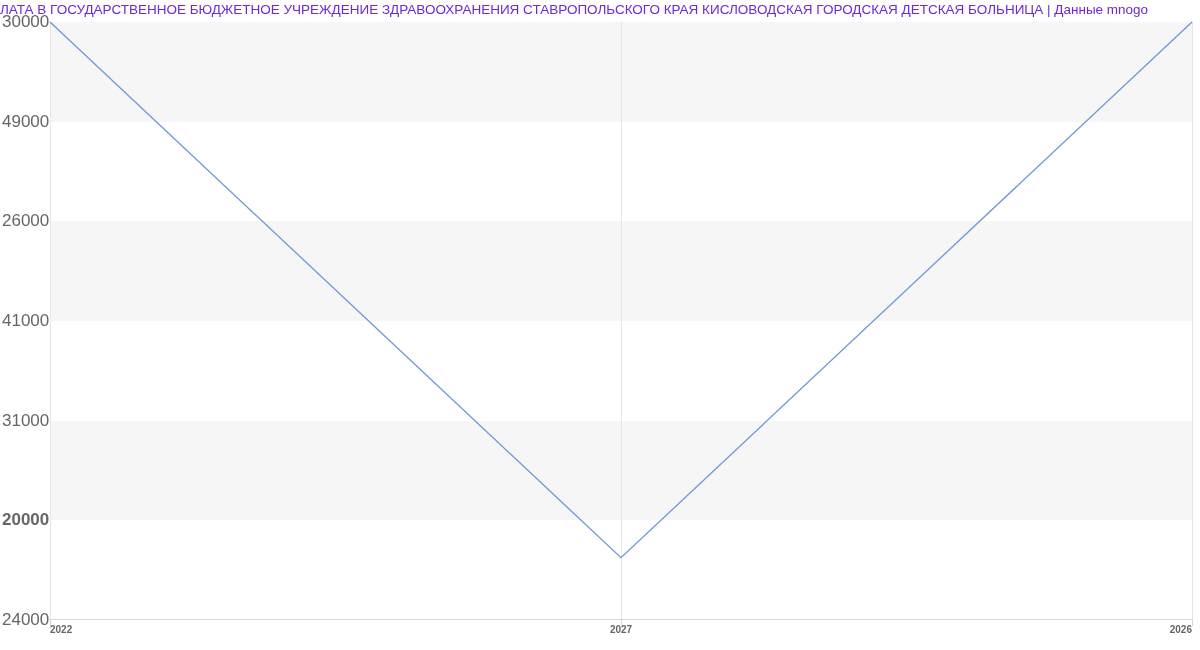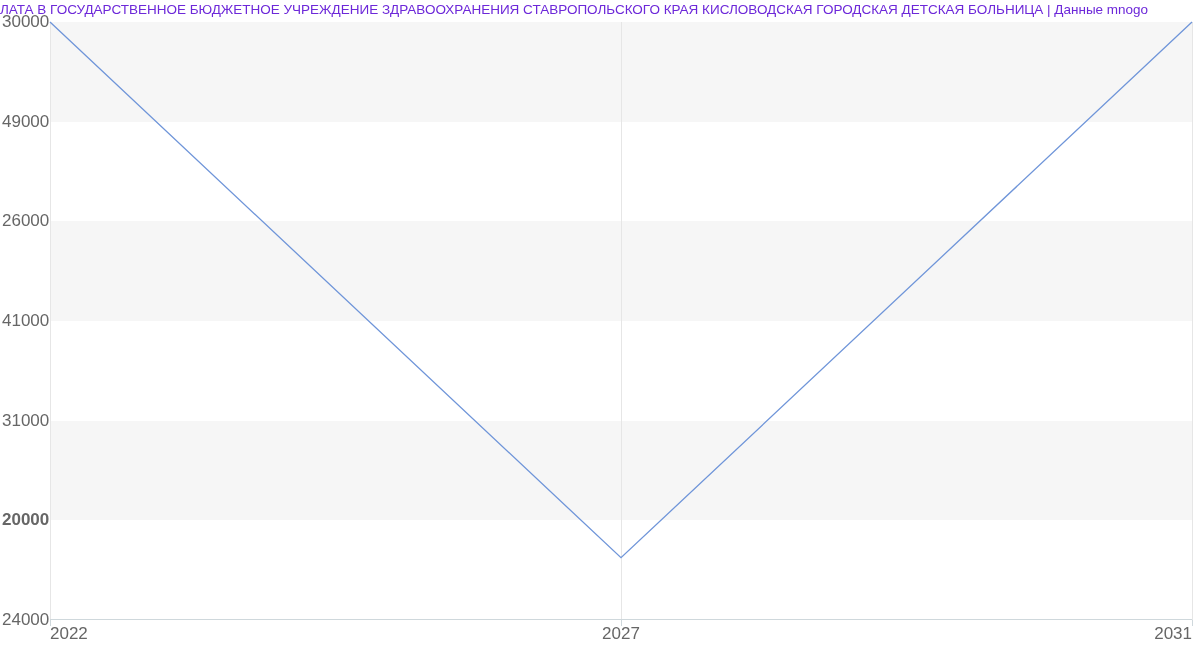--- a/index.html
+++ b/index.html
@@ -60,24 +60,25 @@
     right: 1154px;
     width: 44px;
     text-align: left;
     font-size: 17px;
     color: #666;
     transform: translateY(-50%);
   }
   .x-tick {
     position: absolute;
     top: 624px;
-    font-size: 17px;
+    font-size: 10px;
     color: #666;
     transform: translateX(-50%);
     white-space: nowrap;
+    font-weight: bold;
   }
   .tick-mark-x {
     position: absolute;
     bottom: -6px;
     width: 1px;
     height: 6px;
     background: #cfd8dc;
   }
   svg.line-layer {
     position: absolute;
@@ -117,14 +118,14 @@
     </div>
 <div class="y-tick" style="top: 620px;">24000</div>
     <div class="y-tick" style="top: 520.333px; font-weight: bold;">20000</div>
     <div class="y-tick" style="top: 420.667px;">31000</div>
     <div class="y-tick" style="top: 321px;">41000</div>
     <div class="y-tick" style="top: 221.333px;">26000</div>
     <div class="y-tick" style="top: 121.667px;">49000</div>
     <div class="y-tick" style="top: 22px;">30000</div>
     <div class="x-tick" style="transform: translateX(0px); left: 50px;">2022</div>
     <div class="x-tick" style="left: 621px;">2027</div>
-    <div class="x-tick" style="transform: translateX(-100%); left: 1192px;">2031</div>
+    <div class="x-tick" style="transform: translateX(-100%); left: 1192px;">2026</div>
   </div>
 
 </body></html>

